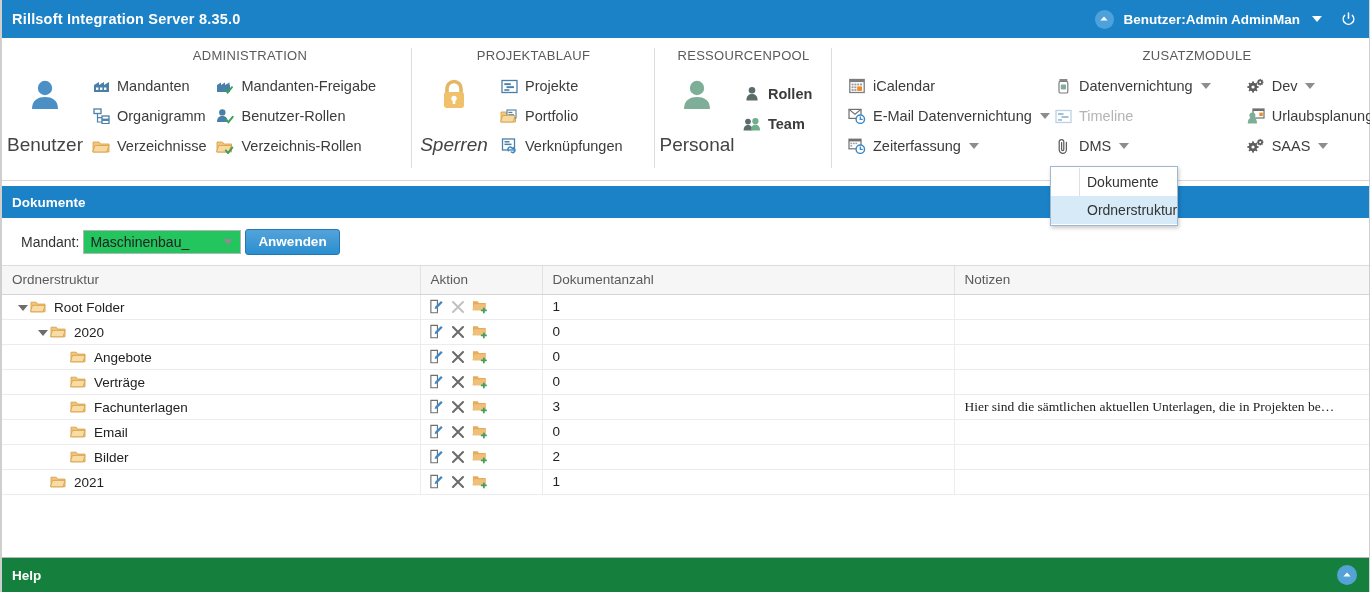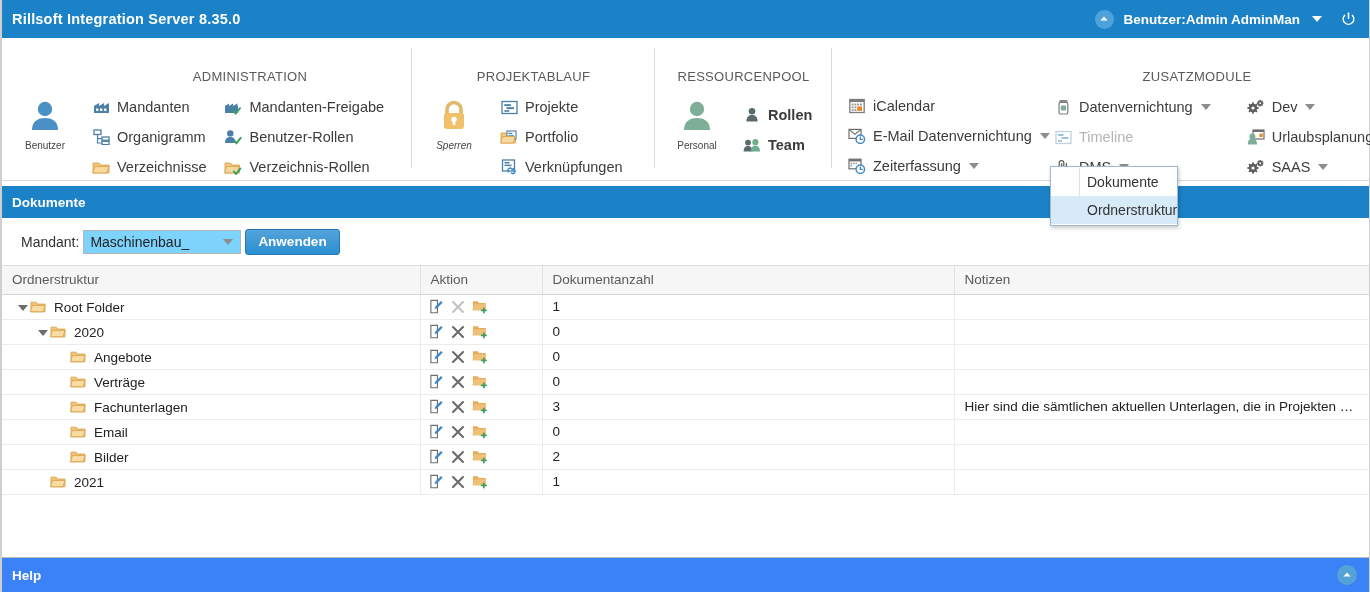--- a/index.html
+++ b/index.html
@@ -50,38 +50,38 @@
 
   
   .ribbon {
     position: absolute; left: 0; top: 38px; right: 0; height: 143px;
     background: #ffffff; border-bottom: 1px solid #d8d8d8;
     display: flex; align-items: flex-start;
   }
   .rgroup {
     height: 143px; position: relative;
     display: flex; flex-direction: column;
-    padding-top: 30px;
+    padding-top: 9px;
   }
   .rgroup.sep::after {
     content: ""; position: absolute; right: 0; top: 10px;
     width: 1px; height: 120px; background: #dcdcdc;
   }
   .rgroup-title {
     font-size: 13px; color: #5a5a5a; text-align: center;
     letter-spacing: 0.3px; height: 18px; line-height: 18px;
   }
   .rgroup-body { display: flex; align-items: flex-start; padding-top: 6px; }
   .big-btn {
     display: flex; flex-direction: column; align-items: center;
     width: 86px; padding-top: 4px; cursor: pointer;
   }
   .big-btn .big-ico { height: 42px; display: flex; align-items: center; }
-  .big-btn .big-lbl { font-size: 10px; color: #444; margin-top: 2px; text-align: right; }
-  .cols { display: flex; gap: 8px; }
+  .big-btn .big-lbl { font-size: 19px; color: #444; margin-top: 17px; text-align: right; }
+  .cols { display: flex; }
   .col { display: flex; flex-direction: column; }
   .ritem {
     display: flex; align-items: center; height: 30px;
     font-size: 14.5px; color: #3c3c3c; cursor: pointer;
     padding: 0 6px 0 4px; white-space: nowrap;
   }
   .ritem.disabled { color: #b4b4b4; cursor: default; }
   .ritem .ico { width: 18px; height: 18px; margin-right: 7px;
     display: flex; align-items: center; justify-content: center; flex: 0 0 18px; }
   .ritem .ico svg { display: block; }
@@ -120,21 +120,21 @@
 
   
   .filter-row {
     position: absolute; left: 0; top: 218px; right: 0; height: 47px;
     background: #ffffff; display: flex; align-items: center;
     padding-left: 19px; gap: 4px;
   }
   .filter-label { font-size: 14px; color: #333; }
   .combo {
     position: relative; width: 158px; height: 24px;
-    border: 1px solid #b5b5b5; background: #7dd3fc;
+    border: 1px solid #b5b5b5; background: #22c55e;
     display: flex; align-items: center; padding: 0 22px 0 6px;
     font-size: 14px; color: #222; cursor: pointer;
   }
   .combo .caret-gray { position: absolute; right: 7px; margin-left: 0; }
   .btn-primary {
     height: 26px; padding: 0 12px; border: 1px solid #2277b4;
     border-radius: 3px;
     background: linear-gradient(#54a3da, #2a8fd0);
     color: #ffffff; font-size: 13.5px; font-weight: bold;
     cursor: pointer; display: flex; align-items: center;
@@ -152,21 +152,21 @@
     font-size: 13.5px; color: #5a5a5a; text-align: left;
     padding: 0 10px; border-bottom: 1px solid #d5d5d5;
     border-right: 1px solid #e2e2e2;
   }
   table.grid th:last-child { border-right: none; }
   table.grid td {
     height: 25px; font-size: 13.5px; color: #222;
     padding: 0 10px; border-bottom: 1px solid #ececec;
     border-right: 1px solid #ececec; vertical-align: middle;
   }
-  table.grid td:last-child { border-right: none; }
+  table.grid td:last-child { border-right: none; font-family: Liberation Serif, serif; }
   .col-tree { width: 418px; }
   .col-action { width: 122px; }
   .col-count { width: 412px; }
   .tree-cell { display: flex; align-items: flex-end; }
   .twisty {
     width: 14px; height: 14px; flex: 0 0 14px;
     display: flex; align-items: center; justify-content: center;
   }
   .twisty i {
     width: 0; height: 0; border-left: 5px solid transparent;
@@ -178,21 +178,21 @@
   .node-label { white-space: nowrap; }
   .actions { display: flex; align-items: center; gap: 7px; padding-left: 2px; }
   .act { cursor: pointer; display: flex; align-items: center; }
   .notes-cell {
     white-space: nowrap; overflow: hidden; text-overflow: ellipsis;
   }
 
   
   .footer {
     position: absolute; left: 0; bottom: 0; right: 0; height: 35px;
-    background: #3b82f6; color: #fff;
+    background: #15803d; color: #fff;
     display: flex; align-items: center; padding: 0 12px 0 10px;
     font-size: 13.5px; font-weight: bold;
     border-top: 1px solid #b9b9b9;
   }
   .scrolltop {
     margin-left: auto; width: 20px; height: 20px; border-radius: 50%;
     background: #54a2d6; display: flex; align-items: center; justify-content: center;
     cursor: pointer;
   }
 </style>

